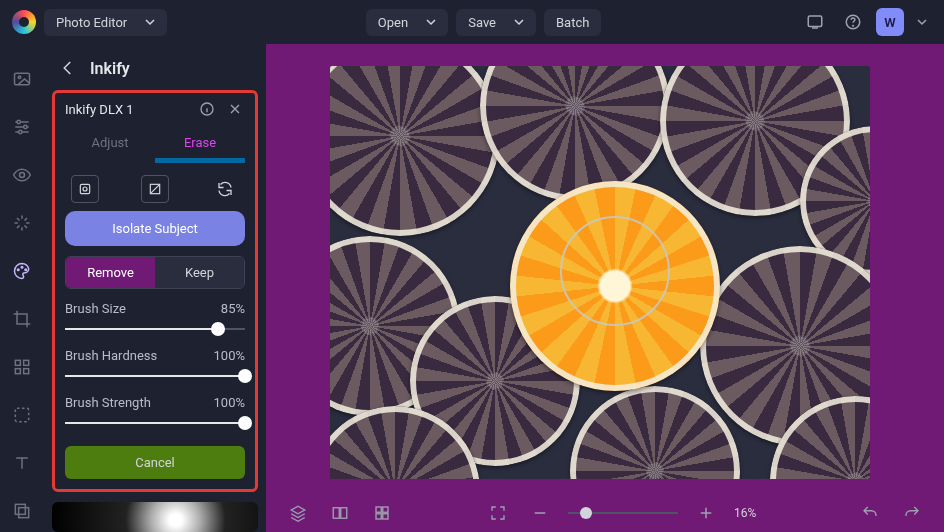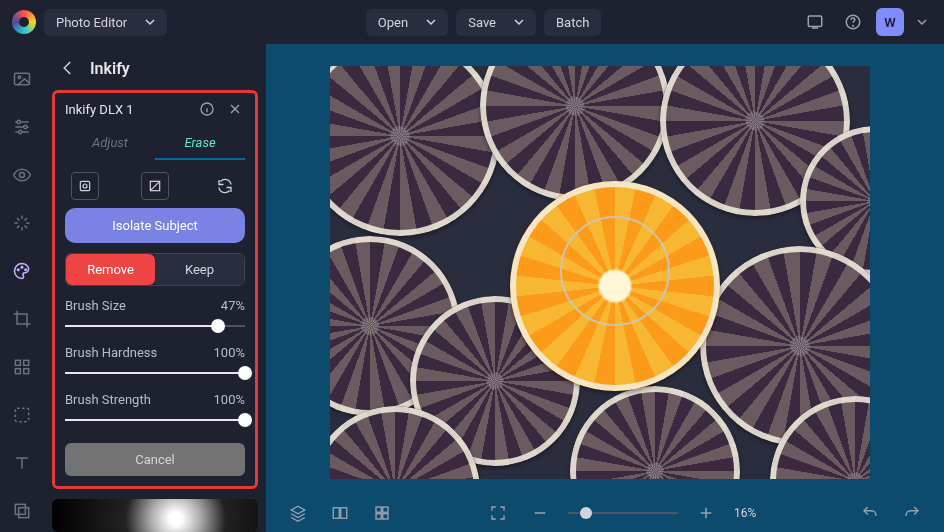--- a/index.html
+++ b/index.html
@@ -23,43 +23,43 @@
   .sidepanel { width: 222px; background: #1e2130; display:flex; flex-direction:column; overflow:hidden;}
   .panel-header { display:flex; align-items:center; gap:10px; padding: 12px 12px 10px 12px; }
   .back-btn { width:24px;height:24px;display:flex;align-items:center;justify-content:center;cursor:pointer;color:#d1d5db;}
   .panel-title { font-size:16px; font-weight:600; color:#e5e7eb; }
 
   .card { margin: 0 8px; border: 3px solid #e53935; border-radius:6px; padding: 6px 10px 10px 10px; display:flex;flex-direction:column;}
   .card-head { display:flex; align-items:center; gap:8px; padding-bottom:4px;}
   .card-title { font-size:13px; color:#e5e7eb; flex:1;}
   .info-ic, .close-ic {width:20px;height:20px;display:flex;align-items:center;justify-content:center;color:#9ca3af;cursor:pointer;}
   .tabs { display:flex; margin-top:4px;}
-  .tab { flex:1; text-align:center; padding:8px 0; color:#6b7280; cursor:pointer; border-bottom:2px solid transparent; font-size:13px;font-style:italic;}
-  .tab.active { color:#5eead4; border-bottom:2px solid #0369a1;}
+  .tab { flex:1; text-align:center; padding:8px 0; color:#6b7280; cursor:pointer; border-bottom:2px solid transparent; font-size:13px;}
+  .tab.active { color:#d946ef; border-bottom:5px solid #0369a1;}
   .toolrow { display:flex; justify-content:space-between; align-items:center; padding:12px 6px 8px 6px;}
   .toolrow .mini { width:28px;height:28px;border:1px solid #4b5563;border-radius:4px;display:flex;align-items:center;justify-content:center;color:#d1d5db;cursor:pointer;}
   .big-btn { width:100%; padding:10px; border-radius:6px; text-align:center; font-size:13px; cursor:pointer;}
   .big-btn.primary { background:#7a82e4; color:#fff;border-radius:10px;}
   .seg { display:flex; margin-top:10px; border-radius:6px; overflow:hidden; border:1px solid #3f4255;}
   .seg > div { flex:1; padding:8px 0; text-align:center; cursor:pointer; background:#2a2d3e; color:#d1d5db;}
-  .seg > div.on { background:#ef4444; color:#fff;border-radius:6px;}
+  .seg > div.on { background:#701a75; color:#fff;}
   .sliderrow { margin-top:12px;}
   .sliderrow .lbls{display:flex;justify-content:space-between;font-size:13px;color:#b9bdc9;margin-bottom:6px;}
   .slider { position:relative; height:14px;}
   .track { position:absolute; top:6px; height:2px; width:100%; background:#4b5563;}
   .fill { position:absolute; top:6px; height:2px; background:#e5e7eb;}
   .thumb { position:absolute; top:0; width:14px; height:14px; border-radius:50%; background:#fff; transform:translateX(-50%);}
   .btnsrow{display:flex;gap:10px;margin-top:16px;}
   .btnsrow .b{flex:1;padding:9px 0;border-radius:6px;text-align:center;cursor:pointer;font-size:13px;}
-  .b.cancel{background:#737373;color:#d1d5db;}
+  .b.cancel{background:#4d7c0f;color:#d1d5db;}
   .b.apply{background:#7a82e4;color:#fff;}
 
   .preset-thumb { margin:10px 8px 0 8px; height:70px; border-radius:6px; background: radial-gradient(circle at 60% 60%, #fff 5%, #aaa 20%, #222 40%, #000 100%); }
 
-  .canvas-area { flex:1; background:#0c4a6e; display:flex; flex-direction:column;}
+  .canvas-area { flex:1; background:#701a75; display:flex; flex-direction:column;}
   .canvas-stage { flex:1; display:flex; align-items:center; justify-content:center; padding: 12px 30px 6px 20px;}
   .img { width:540px; height:413px; border-radius:2px; position:relative; overflow:hidden; background:#2a2d3e;}
   .slice { position:absolute; border-radius:50%; background: radial-gradient(circle at 50% 50%, rgba(255,255,255,0.2) 0 6%, transparent 8%), repeating-conic-gradient(#3a2a3f 0 10deg, #6b5a60 10deg 20deg); box-shadow: inset 0 0 0 6px rgba(245,240,225,0.85), 0 2px 4px rgba(0,0,0,0.4);}
   .slice.hl { background: radial-gradient(circle at 50% 50%, #fff6d8 0 10%, transparent 12%), repeating-conic-gradient(#f7b733 0 12deg, #fc9a1a 12deg 24deg);}
   .brush-cursor{position:absolute;border:2px solid rgba(200,200,190,0.9);border-radius:50%;pointer-events:none;}
 
   .bottombar { height:38px; display:flex; align-items:center; padding: 0 18px; gap:14px; color:#9ca3af;}
   .bottombar .spacer{flex:1;}
   .bottombar .bi{width:28px;height:28px;display:flex;align-items:center;justify-content:center;cursor:pointer;border-radius:5px;}
   .zoom-track{width:110px;height:2px;background:#4b5563;position:relative;}
@@ -240,21 +240,21 @@
       </div>
       <div class="big-btn primary">Isolate Subject</div>
       <div class="seg">
         <div class="on">Remove</div>
         <div>Keep</div>
       </div>
 
       <div class="sliderrow">
         <div class="lbls">
             <span>Brush Size</span>
-            <span>47%</span>
+            <span>85%</span>
           </div>
         <div class="slider">
             <div class="track"></div>
             <div class="fill" style="width:85%"></div>
             <div class="thumb" style="left:85%"></div>
           </div>
       </div>
       <div class="sliderrow">
         <div class="lbls">
             <span>Brush Hardness</span>

